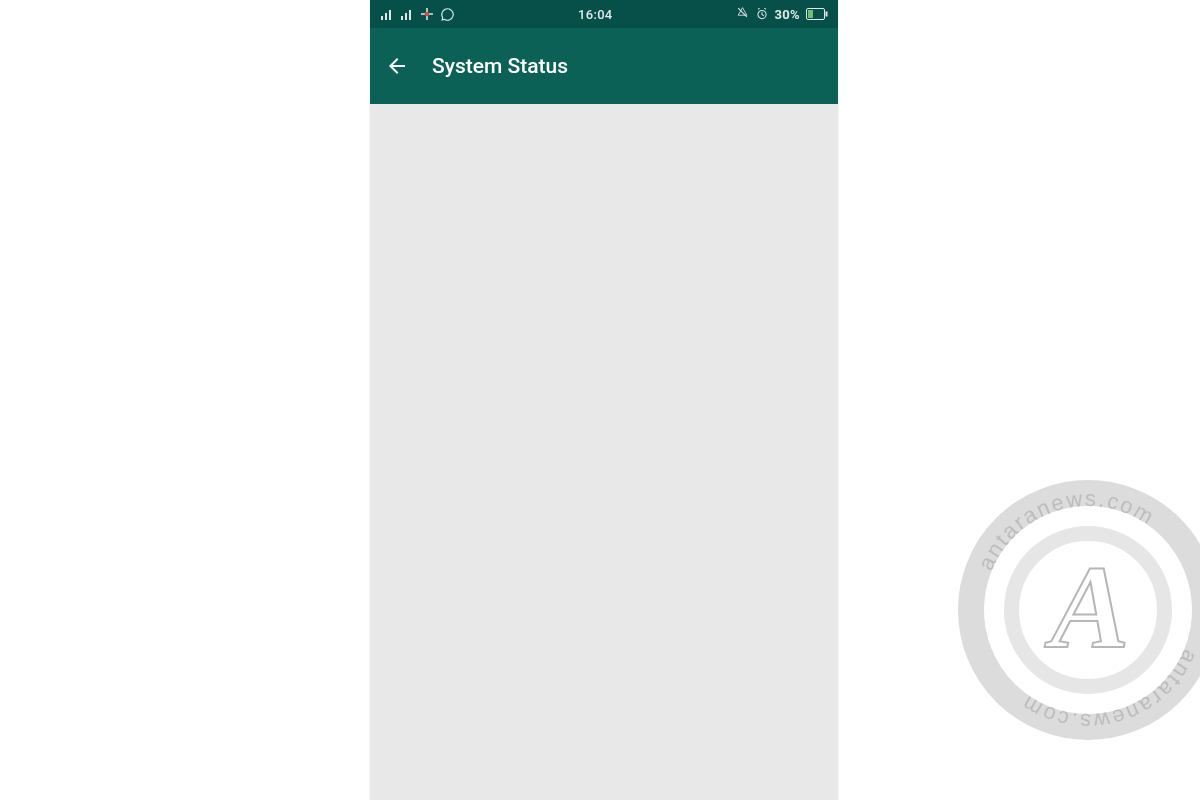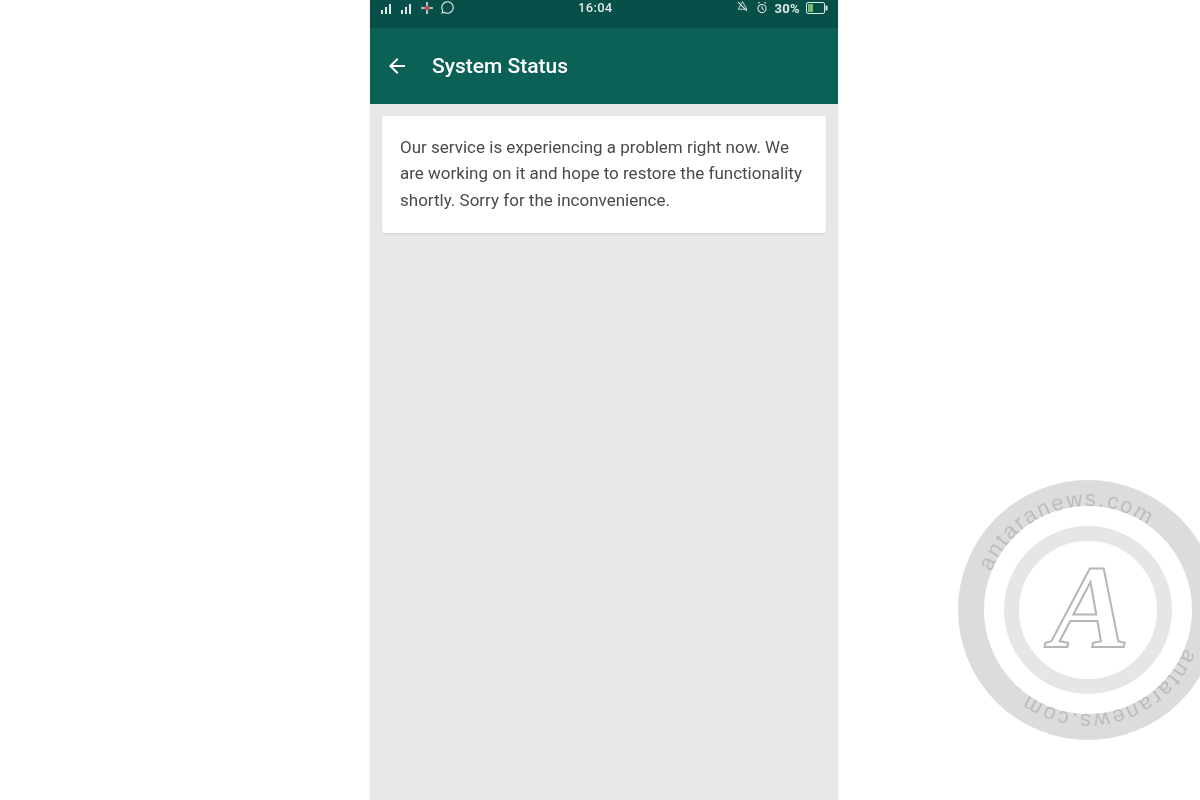--- a/index.html
+++ b/index.html
@@ -24,21 +24,21 @@
     background: #e8e8e8;
     display: flex;
     flex-direction: column;
     box-shadow: 0 0 0 1px rgba(0,0,0,0.04);
   }
   .status-bar {
     height: 28px;
     background: #075049;
     color: #dfe8e6;
     display: flex;
-    align-items: flex-start;
+    align-items: center;
     justify-content: space-between;
     padding: 0 10px;
     font-size: 13px;
     letter-spacing: .3px;
   }
   .status-left, .status-right {
     display: flex;
     align-items: center;
     gap: 6px;
     font-weight: bold;
@@ -192,25 +192,20 @@
 
   <div class="app-bar">
     <span class="back-arrow">
       <svg width="24" height="24" viewBox="0 0 24 24">
         <path d="M20 11H7.83l5.59-5.59L12 4l-8 8 8 8 1.41-1.41L7.83 13H20z" fill="#ffffff"></path>
       </svg>
     </span>
     <span class="app-title">System Status</span>
   </div>
 
-  <div class="content">
-    <div class="card">
-      <span>Our service is experiencing a problem right now. We are working on it and hope to restore the functionality shortly. Sorry for the inconvenience.</span>
-    </div>
-  </div>
 </div>
 
 <div class="watermark">
   <div class="ring outer"></div>
   <div class="ring inner"></div>
   <svg class="ring-text" viewBox="0 0 260 260">
     <defs>
       <path id="circPath" d="M130,130 m-104,0 a104,104 0 1,1 208,0 a104,104 0 1,1 -208,0"></path>
     </defs>
     <text font-family="Arial" font-size="22" fill="#bdbdbd" letter-spacing="2">

